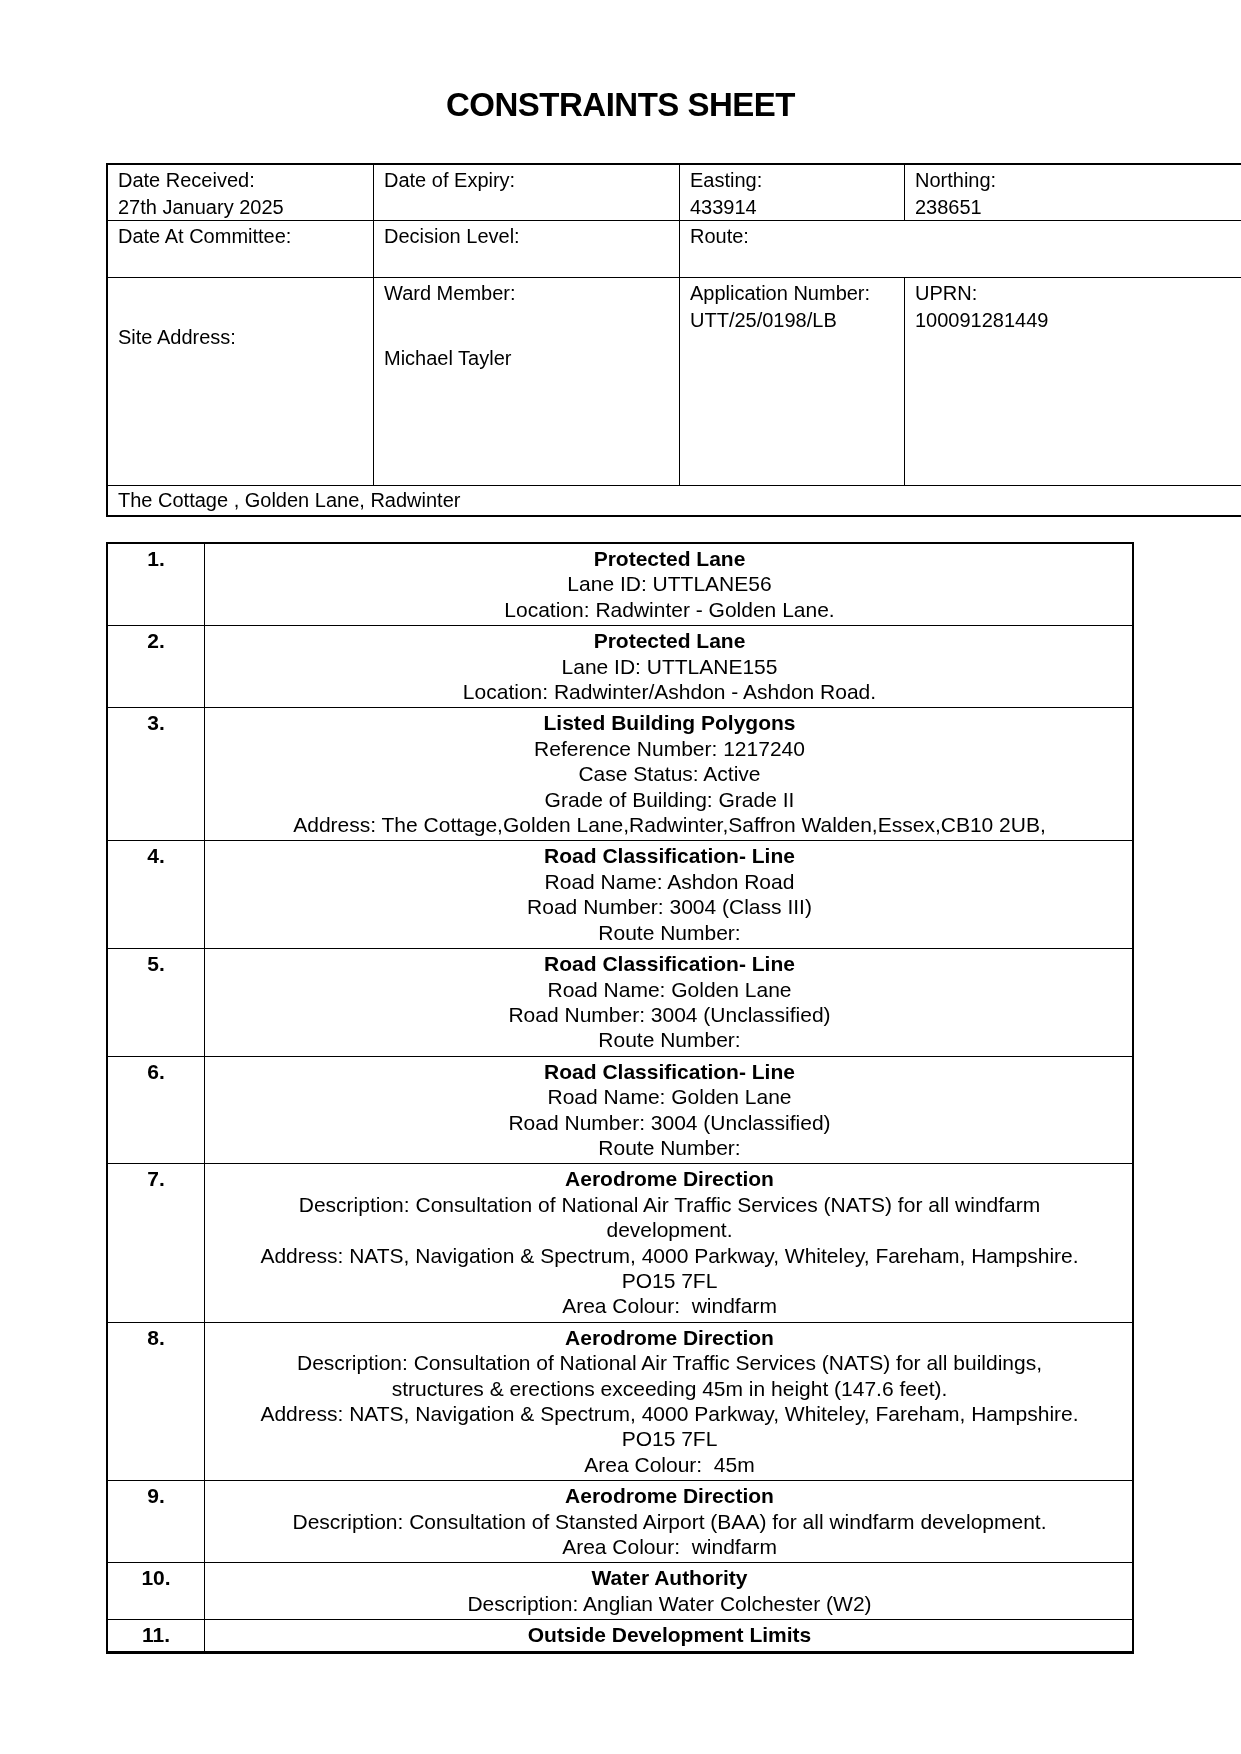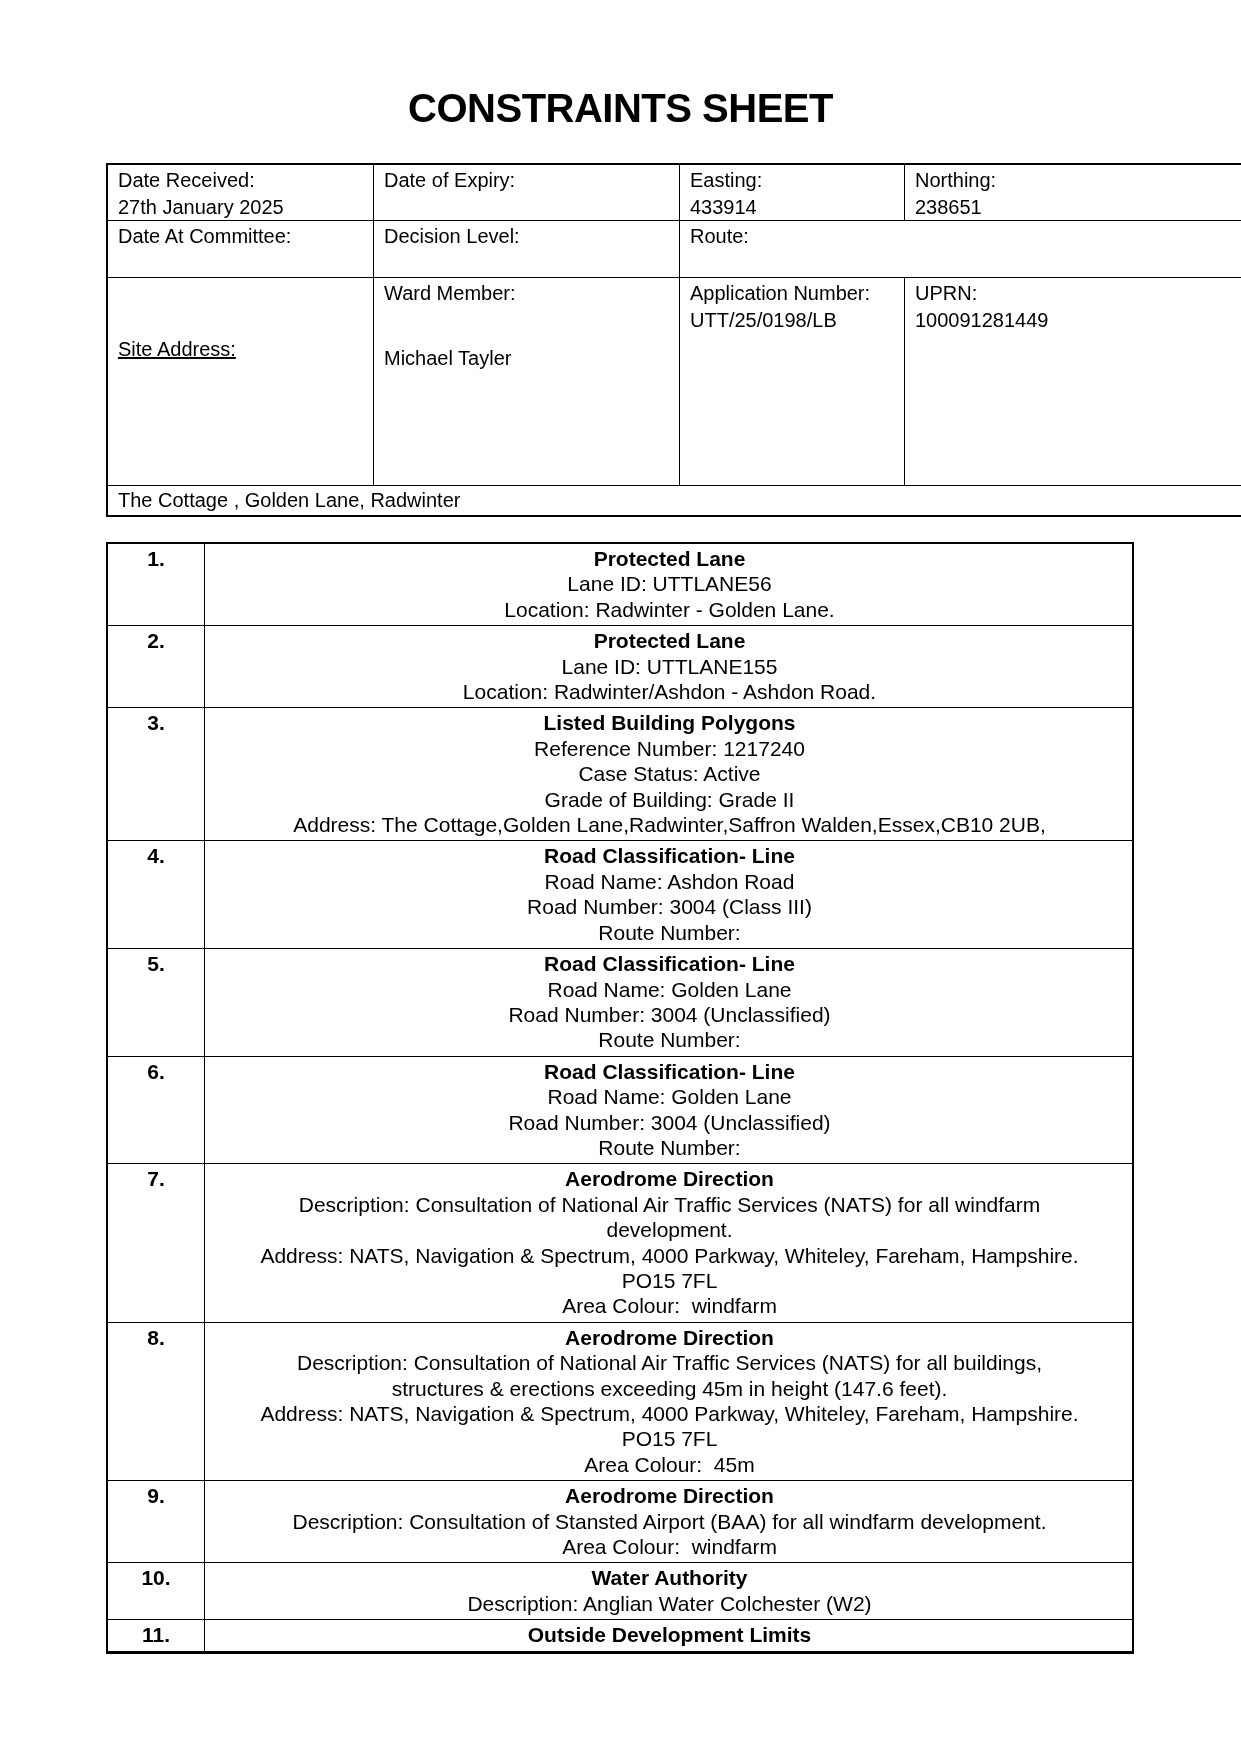--- a/index.html
+++ b/index.html
@@ -11,21 +11,21 @@
     background: #ffffff;
     color: #000000;
     font-family: "Liberation Sans", "DejaVu Sans", sans-serif;
   }
   .doc-title {
     position: absolute;
     top: 86px;
     left: 0;
     width: 100%;
     text-align: center;
-    font-size: 40px;
+    font-size: 33px;
     font-weight: bold;
     letter-spacing: -0.5px;
   }
 
   
   .t1 {
     position: absolute;
     left: 106px;
     top: 163px;
     width: 1152px;
@@ -40,21 +40,21 @@
   .t1 .cell {
     box-sizing: border-box;
     padding: 2px 10px;
     overflow: hidden;
   }
   .t1 .br { border-right: 1px solid #000; }
   .t1 .bb { border-bottom: 1px solid #000; }
   .t1 .span2 { grid-column: 3 / 5; }
   .t1 .span4 { grid-column: 1 / 5; }
   .t1 .label, .t1 .value { display: block; white-space: pre-wrap; }
-  .t1 .site-address-label { display: block; margin-top: 56px; text-decoration: underline; }
+  .t1 .site-address-label { display: block; margin-top: 44px; }
   .t1 .ward-member-value { display: block; margin-top: 38px; }
   .t1 .address-row { padding-top: 1px; }
 
   
   .t2 {
     position: absolute;
     left: 106px;
     top: 542px;
     width: 1028px;
     border: 2px solid #000;

